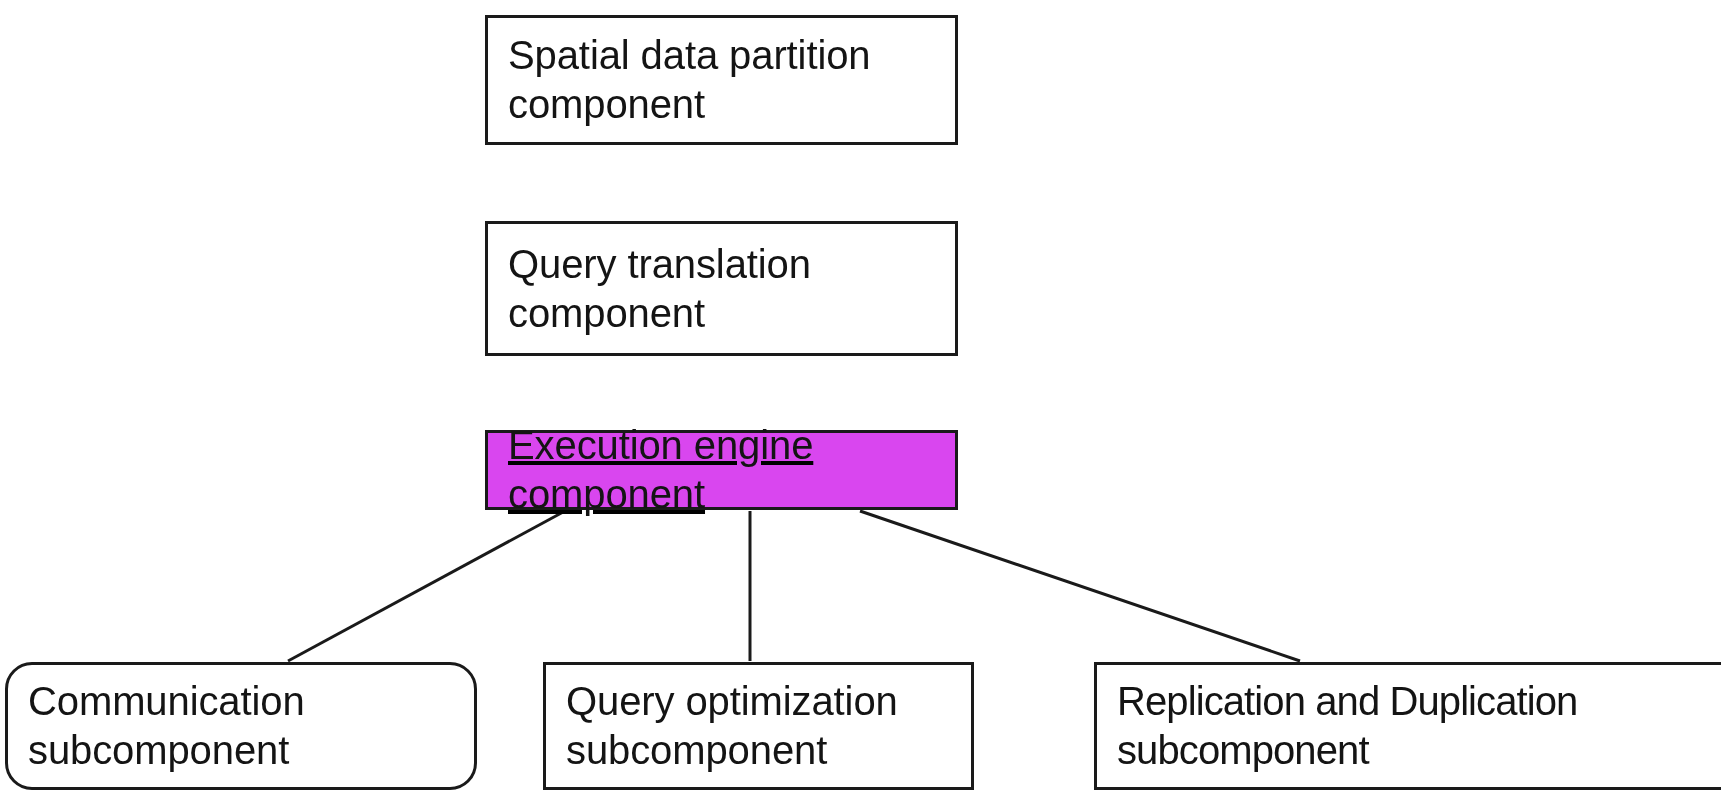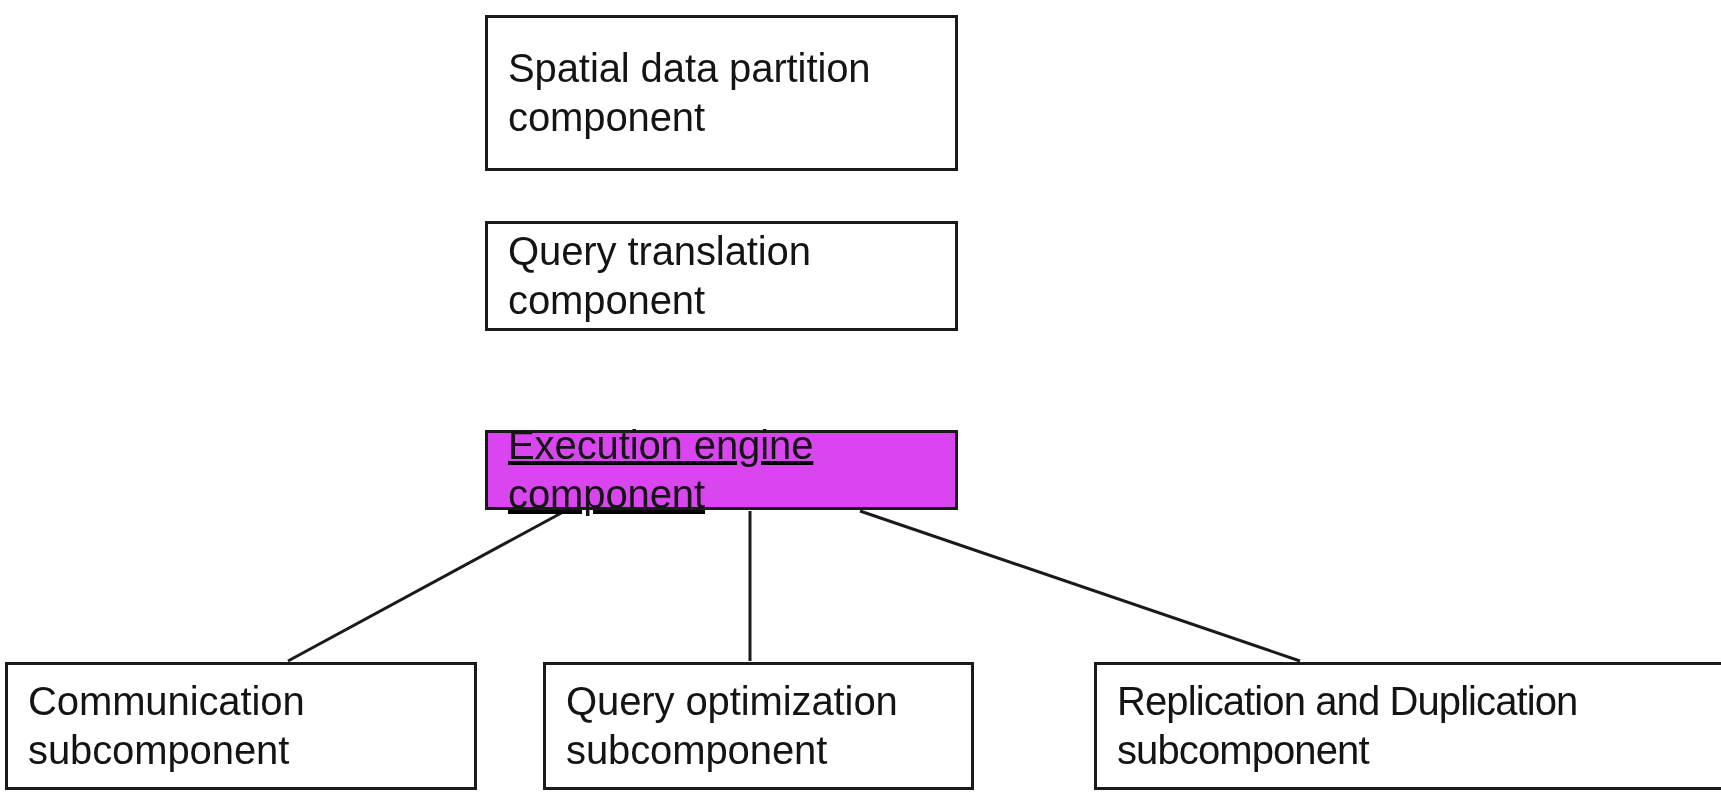--- a/index.html
+++ b/index.html
@@ -54,33 +54,33 @@
 
   <svg class="connector-layer" viewBox="0 0 1721 802" width="1721" height="802" aria-hidden="true">
     <g id="connector-group" stroke="#1a1a1a" stroke-width="3" stroke-linecap="butt" fill="none">
         <line x1="565" y1="511" x2="288" y2="661"></line>
         <line x1="750" y1="511" x2="750" y2="661"></line>
         <line x1="860" y1="511" x2="1300" y2="661"></line>
       </g>
   </svg>
 
   <div id="node-layer">
-      <div class="node" style="left: 485px; top: 15px; width: 473px; height: 156px; border-color: rgb(26, 26, 26); background: rgb(255, 255, 255);">
+      <div class="node" style="left: 485px; top: 15px; width: 473px; height: 130px; border-color: rgb(26, 26, 26); background: rgb(255, 255, 255);">
         <div class="node-label" style="color: rgb(20, 20, 20);">Spatial data partition
 component</div>
       </div>
-      <div class="node" style="left: 485px; top: 221px; width: 473px; height: 110px; border-color: rgb(26, 26, 26); background: rgb(255, 255, 255);">
+      <div class="node" style="left: 485px; top: 221px; width: 473px; height: 135px; border-color: rgb(26, 26, 26); background: rgb(255, 255, 255);">
         <div class="node-label" style="color: rgb(20, 20, 20);">Query translation
 component</div>
       </div>
       <div class="node" style="left: 485px; top: 430px; width: 473px; height: 80px; border-color: rgb(26, 26, 26); background: #d946ef; text-decoration: underline;">
         <div class="node-label" style="color: rgb(20, 20, 20);">Execution engine
 component</div>
       </div>
-      <div class="node" style="left: 5px; top: 662px; width: 472px; height: 128px; border-color: rgb(26, 26, 26); background: rgb(255, 255, 255);">
+      <div class="node" style="left: 5px; top: 662px; width: 472px; height: 128px; border-color: rgb(26, 26, 26); background: rgb(255, 255, 255); border-radius: 27px;">
         <div class="node-label" style="color: rgb(20, 20, 20);">Communication
 subcomponent</div>
       </div>
       <div class="node" style="left: 543px; top: 662px; width: 431px; height: 128px; border-color: rgb(26, 26, 26); background: rgb(255, 255, 255);">
         <div class="node-label" style="color: rgb(20, 20, 20);">Query optimization
 subcomponent</div>
       </div>
       <div class="node node-condensed" style="left: 1094px; top: 662px; width: 712px; height: 128px; border-color: rgb(26, 26, 26); background: rgb(255, 255, 255);">
         <div class="node-label" style="color: rgb(20, 20, 20);">Replication and Duplication
 subcomponent</div>

